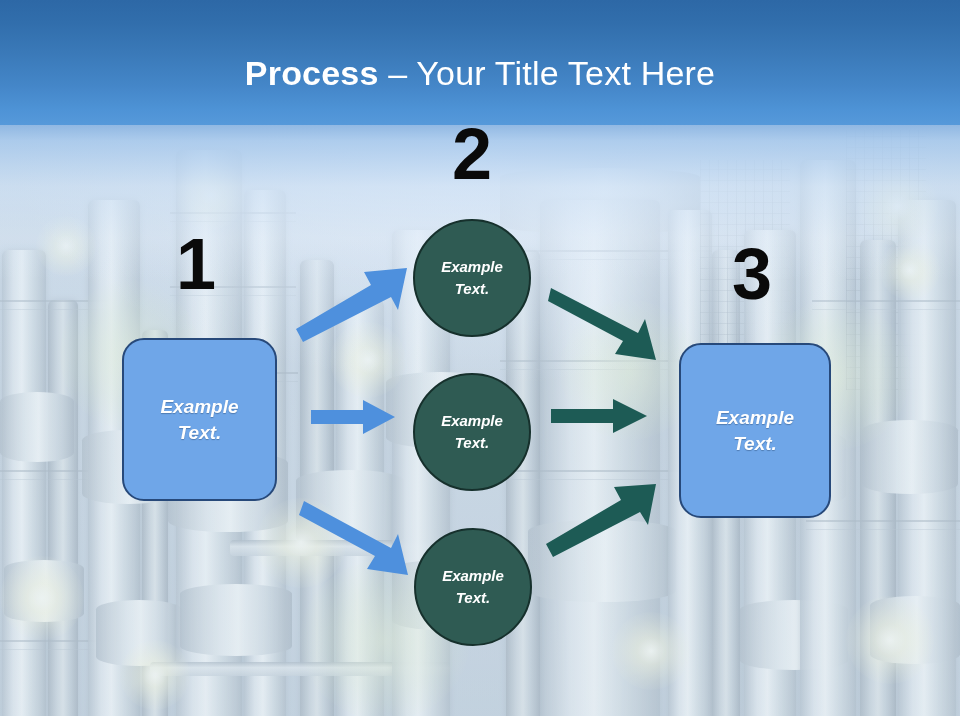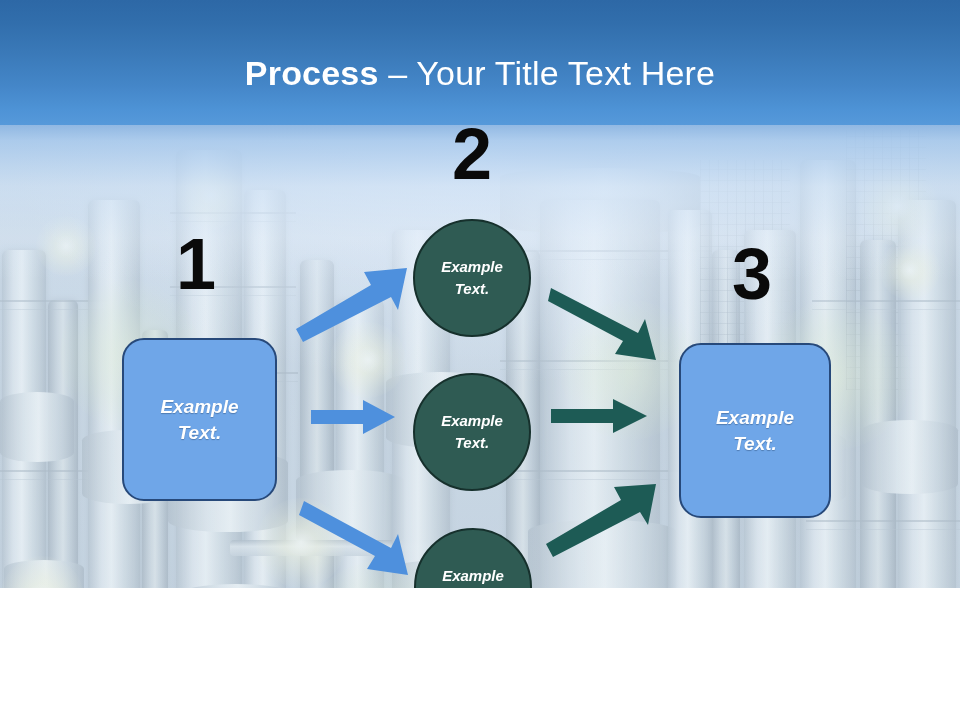--- a/index.html
+++ b/index.html
@@ -3,21 +3,21 @@
 <meta charset="utf-8">
 <style>
   html, body {
     margin: 0;
     padding: 0;
     background: #ffffff;
   }
   #slide {
     position: relative;
     width: 960px;
-    height: 588px;
+    height: 716px;
     overflow: hidden;
     font-family: "Liberation Sans", sans-serif;
     background: #dfeaf7;
   }
 
   
   .bg-root {
     position: absolute;
     inset: 0;
     overflow: hidden;

